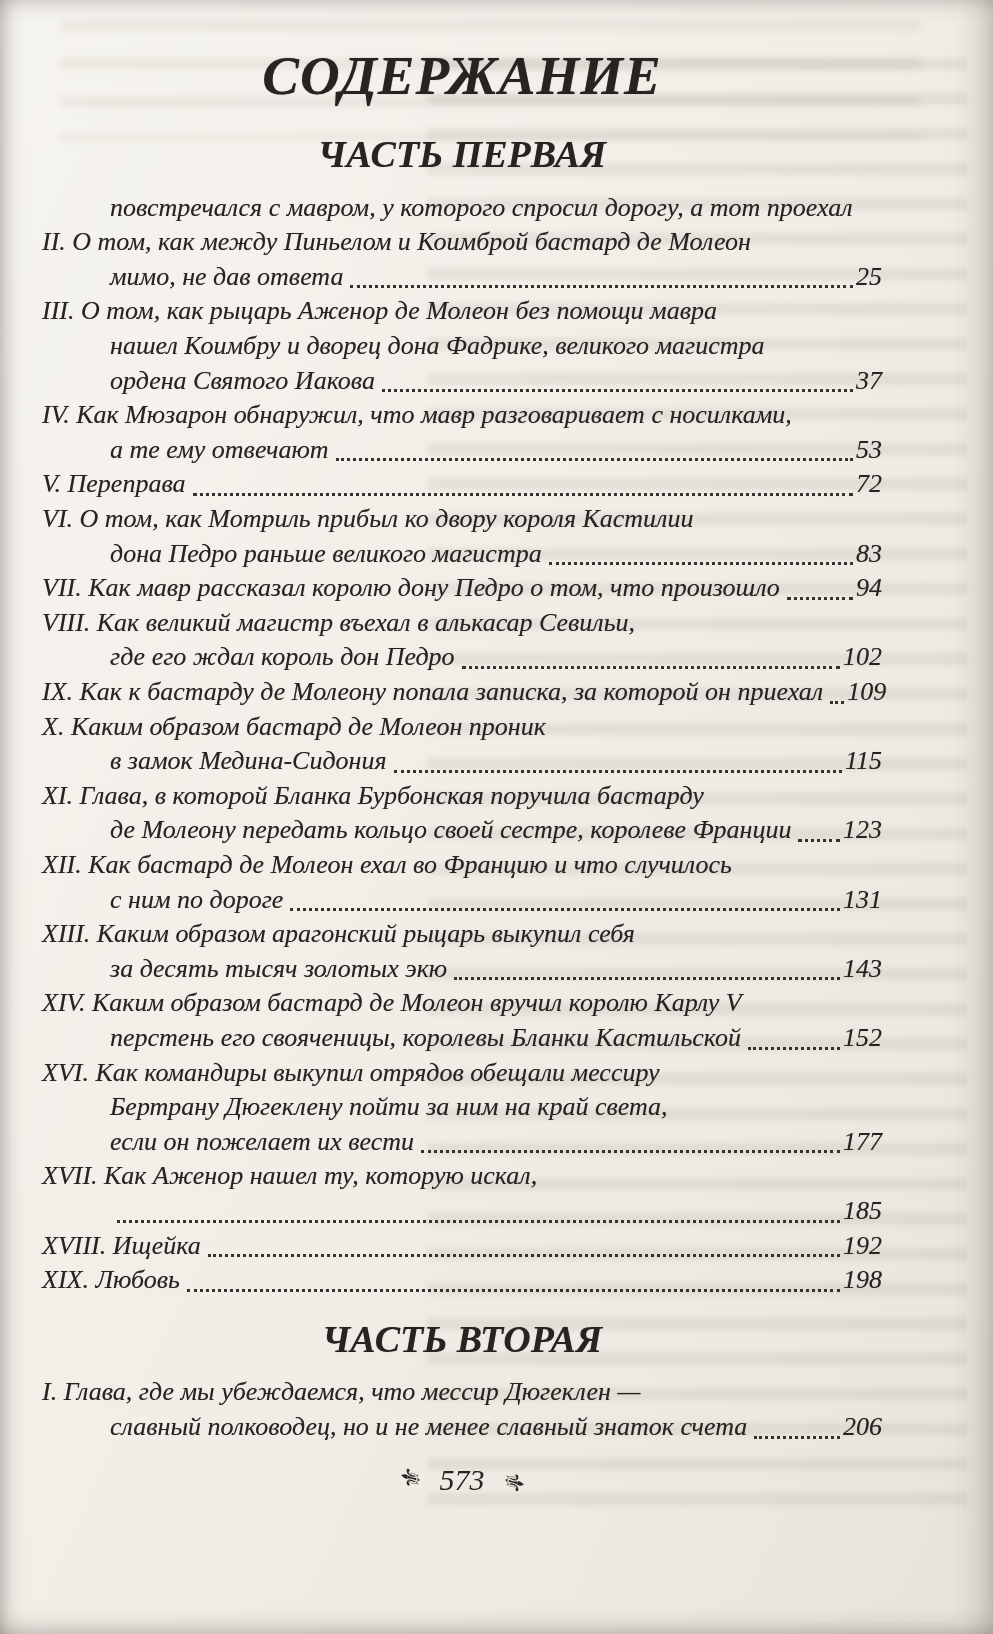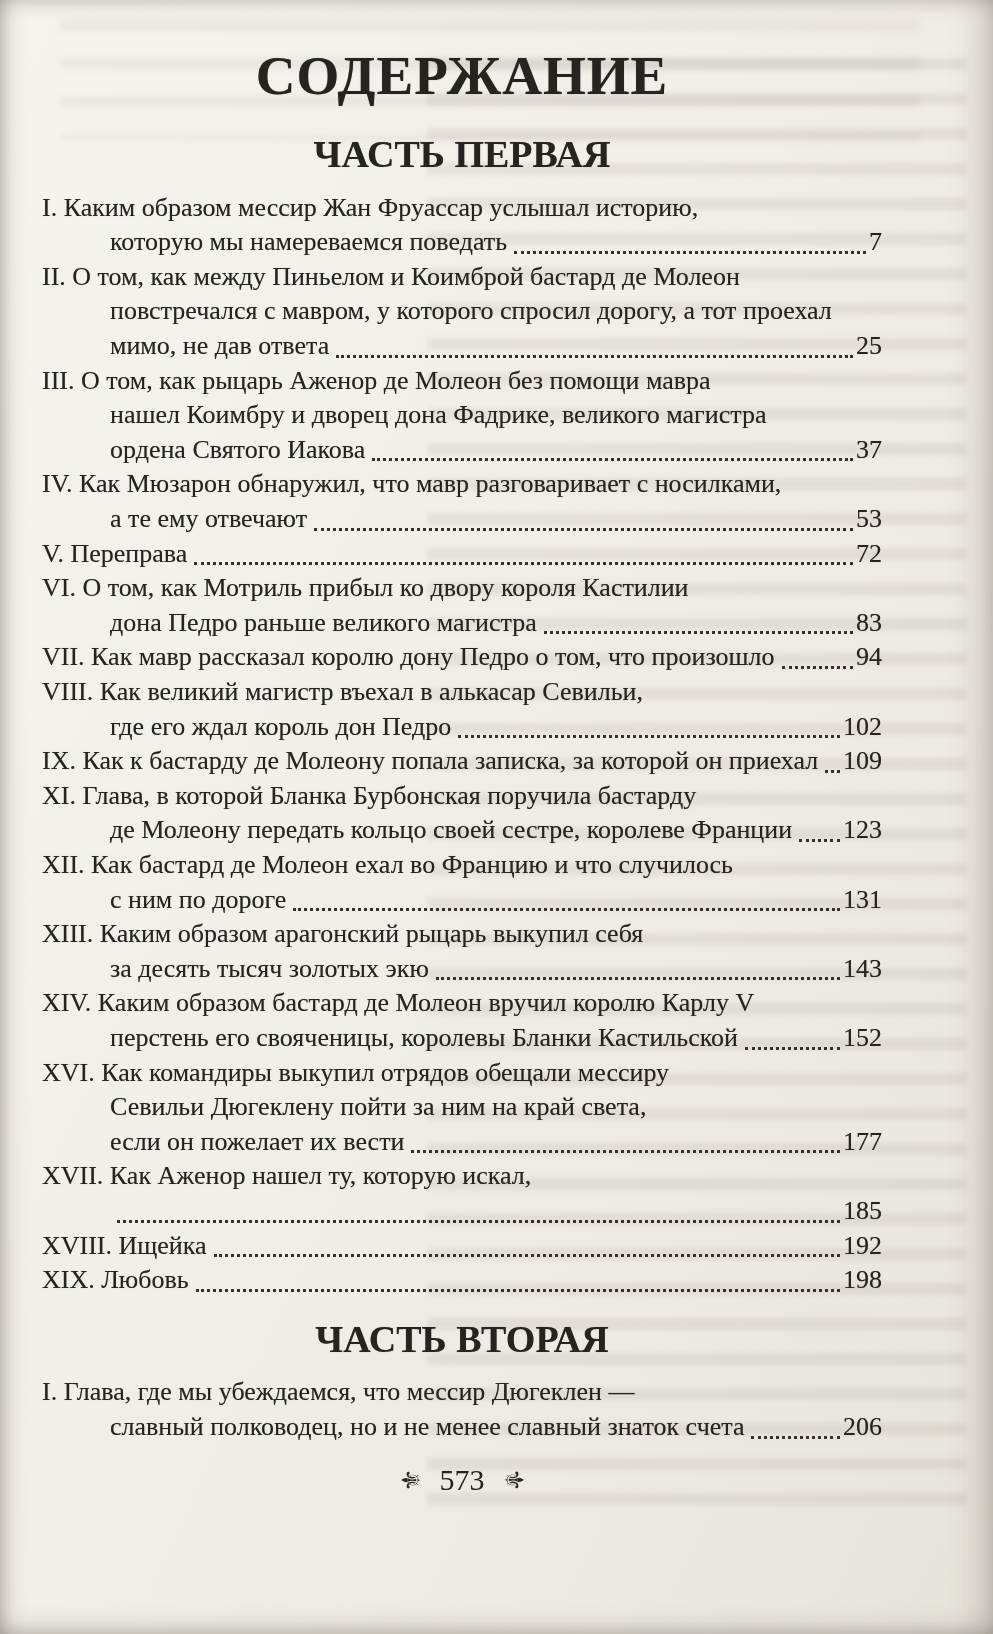--- a/index.html
+++ b/index.html
@@ -39,20 +39,21 @@
       to bottom,
       rgba(112,104,92,0.08) 0 11px,
       transparent 11px 38px);
     filter: blur(3px);
     pointer-events: none;
   }
   .content {
     position: absolute; left: 42px; top: 0;
     width: 840px;
     z-index: 2;
+    font-style: italic;
   }
   h1.doc-title {
     margin: 48px 0 0 0;
     text-align: center;
     font-size: 55px;
     font-weight: bold;
     letter-spacing: 1px;
     line-height: 1.0;
     text-shadow: 0 0 1px rgba(38,35,32,0.45);
   }
@@ -104,37 +105,27 @@
 
 <div class="page">
   <div class="ghost"></div>
   <div class="ghost2"></div>
 
   <div class="content">
     <h1 class="doc-title">СОДЕРЖАНИЕ</h1>
     <div id="parts">
         <div class="part-heading">ЧАСТЬ ПЕРВАЯ</div>
         <div class="toc-entry">
-          <div class="row">
-            <span class="line-text">I. Каким образом мессир Жан Фруассар услышал историю,</span>
-          </div>
-          <div class="row cont">
-            <span class="line-text">которую мы намереваемся поведать</span>
-            <span class="dots"></span>
-            <span class="pg">7</span>
-          </div>
-        </div>
-        <div class="toc-entry">
+          <div class="row cont">
+            <span class="line-text">повстречался с мавром, у которого спросил дорогу, а тот проехал</span>
+          </div>
           <div class="row">
             <span class="line-text">II. О том, как между Пиньелом и Коимброй бастард де Молеон</span>
           </div>
           <div class="row cont">
-            <span class="line-text">повстречался с мавром, у которого спросил дорогу, а тот проехал</span>
-          </div>
-          <div class="row cont">
             <span class="line-text">мимо, не дав ответа</span>
             <span class="dots"></span>
             <span class="pg">25</span>
           </div>
         </div>
         <div class="toc-entry">
           <div class="row">
             <span class="line-text">III. О том, как рыцарь Аженор де Молеон без помощи мавра</span>
           </div>
           <div class="row cont">
@@ -192,20 +183,30 @@
         </div>
         <div class="toc-entry">
           <div class="row">
             <span class="line-text">IX. Как к бастарду де Молеону попала записка, за которой он приехал</span>
             <span class="dots"></span>
             <span class="pg">109</span>
           </div>
         </div>
         <div class="toc-entry">
           <div class="row">
+            <span class="line-text">X. Каким образом бастард де Молеон проник</span>
+          </div>
+          <div class="row cont">
+            <span class="line-text">в замок Медина-Сидония</span>
+            <span class="dots"></span>
+            <span class="pg">115</span>
+          </div>
+        </div>
+        <div class="toc-entry">
+          <div class="row">
             <span class="line-text">XI. Глава, в которой Бланка Бурбонская поручила бастарду</span>
           </div>
           <div class="row cont">
             <span class="line-text">де Молеону передать кольцо своей сестре, королеве Франции</span>
             <span class="dots"></span>
             <span class="pg">123</span>
           </div>
         </div>
         <div class="toc-entry">
           <div class="row">
@@ -235,21 +236,21 @@
             <span class="line-text">перстень его свояченицы, королевы Бланки Кастильской</span>
             <span class="dots"></span>
             <span class="pg">152</span>
           </div>
         </div>
         <div class="toc-entry">
           <div class="row">
             <span class="line-text">XVI. Как командиры выкупил отрядов обещали мессиру</span>
           </div>
           <div class="row cont">
-            <span class="line-text">Севильи Дюгеклену пойти за ним на край света,</span>
+            <span class="line-text">Бертрану Дюгеклену пойти за ним на край света,</span>
           </div>
           <div class="row cont">
             <span class="line-text">если он пожелает их вести</span>
             <span class="dots"></span>
             <span class="pg">177</span>
           </div>
         </div>
         <div class="toc-entry">
           <div class="row">
             <span class="line-text">XVII. Как Аженор нашел ту, которую искал,</span>

